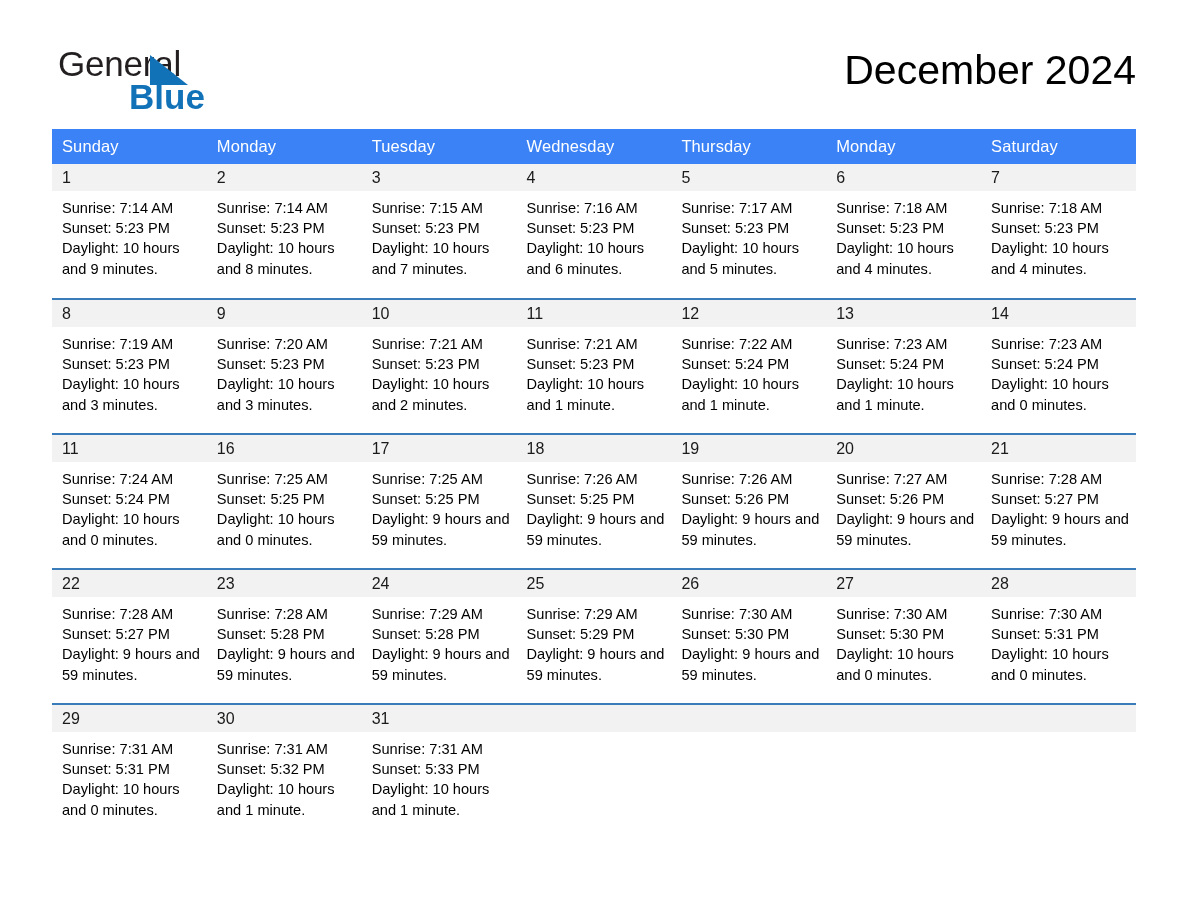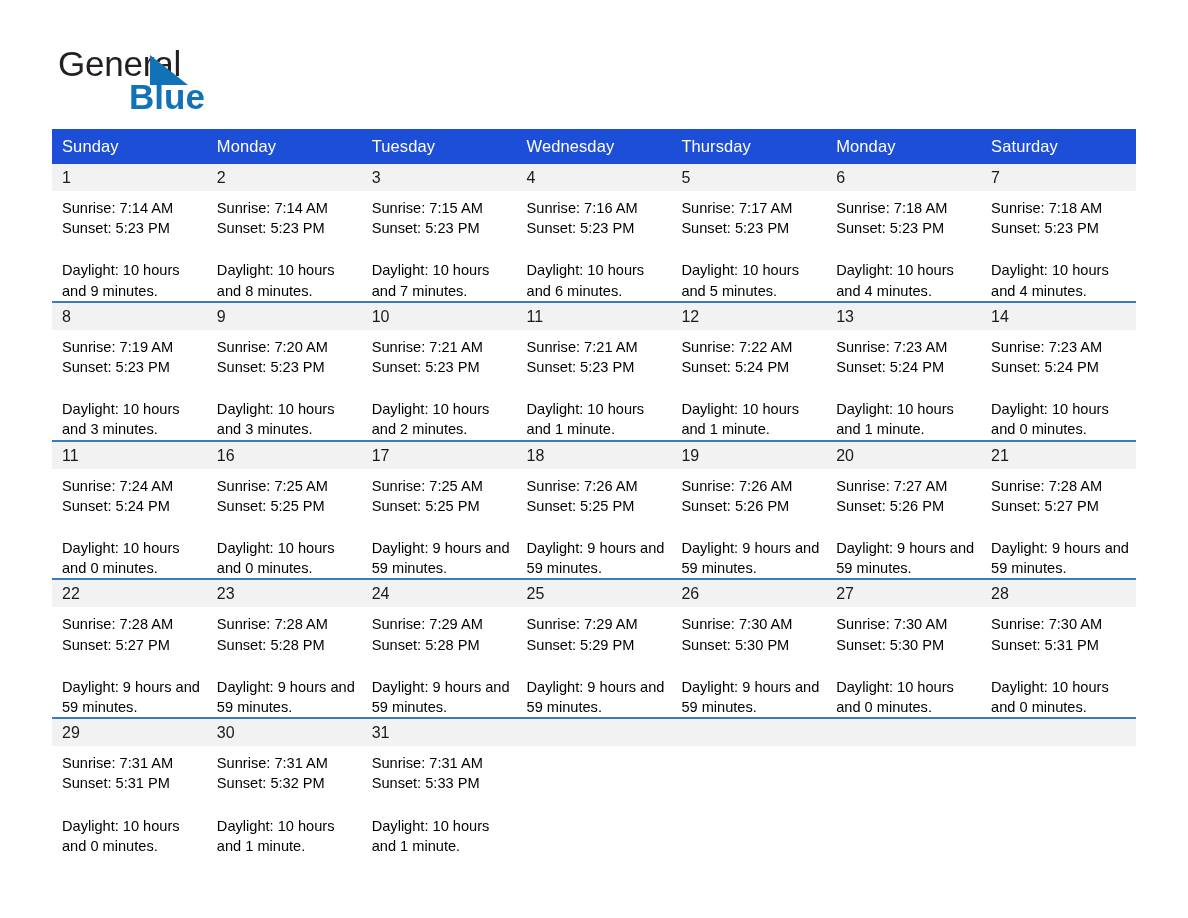--- a/index.html
+++ b/index.html
@@ -92,21 +92,21 @@
   
   .calendar {
     margin: 21px 52px 0 52px;
     width: 1084px;
     border-collapse: collapse;
     table-layout: fixed;
   }
   .calendar col { width: 154.85px; }
 
   thead th {
-    background: #1d4ed8;
+    background: #3b82f6;
     color: #ffffff;
     font-weight: 400;
     font-size: 16.5px;
     text-align: left;
     padding: 8px 0 8px 10px;
     height: 33px;
     vertical-align: middle;
     letter-spacing: 0.1px;
   }
 
@@ -134,32 +134,35 @@
     height: 27px;
   }
   .cell.empty .daynum { color: transparent; }
   .details {
     padding: 7px 6px 0 10px;
     font-size: 14.6px;
     line-height: 20.2px;
     color: #000000;
   }
   .details div { white-space: nowrap; }
-  .details .daylight { white-space: normal; margin-top: 22px; }
+  .details .daylight { white-space: normal; }
 </style>
 </head>
 <body>
 
 <div class="page">
 
   <div class="top-header">
     <div class="logo">
       <span class="logo-general">General</span>
       <span class="logo-triangle"></span>
       <span class="logo-blue">Blue</span>
+    </div>
+    <div class="title-block">
+      <h1 class="month-title">December 2024</h1>
     </div>
   </div>
 
 
   <table class="calendar">
     <colgroup>
       <col>
         <col>
         <col>
         <col>

